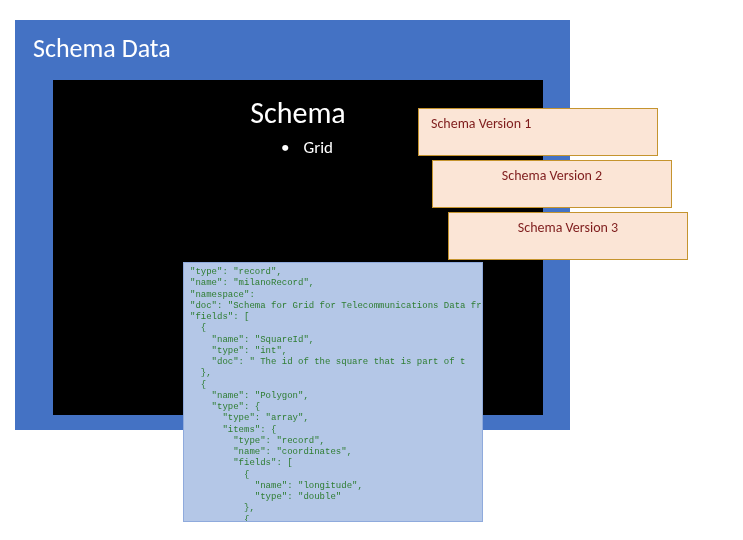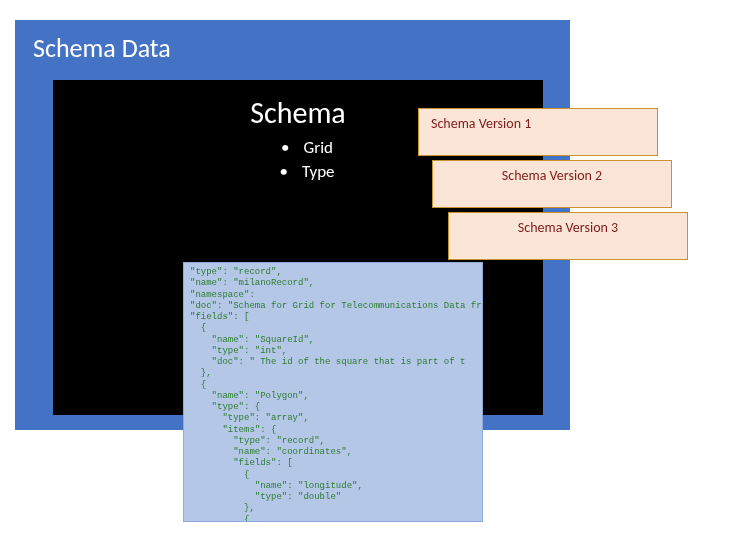--- a/index.html
+++ b/index.html
@@ -84,21 +84,20 @@
   </style>
 </head>
 <body>
 
 <div class="schema-group">
   <div class="schema-group-title">Schema Data</div>
   <div class="schema-box">
     <div class="schema-title">Schema</div>
     <ul class="schema-list">
       <li>Grid</li>
-      <li>Type</li>
     </ul>
   </div>
 </div>
 
 <div class="version-card v1">
   <span>Schema Version 1</span>
 </div>
 <div class="version-card v2">
   <span>Schema Version 2</span>
 </div>

